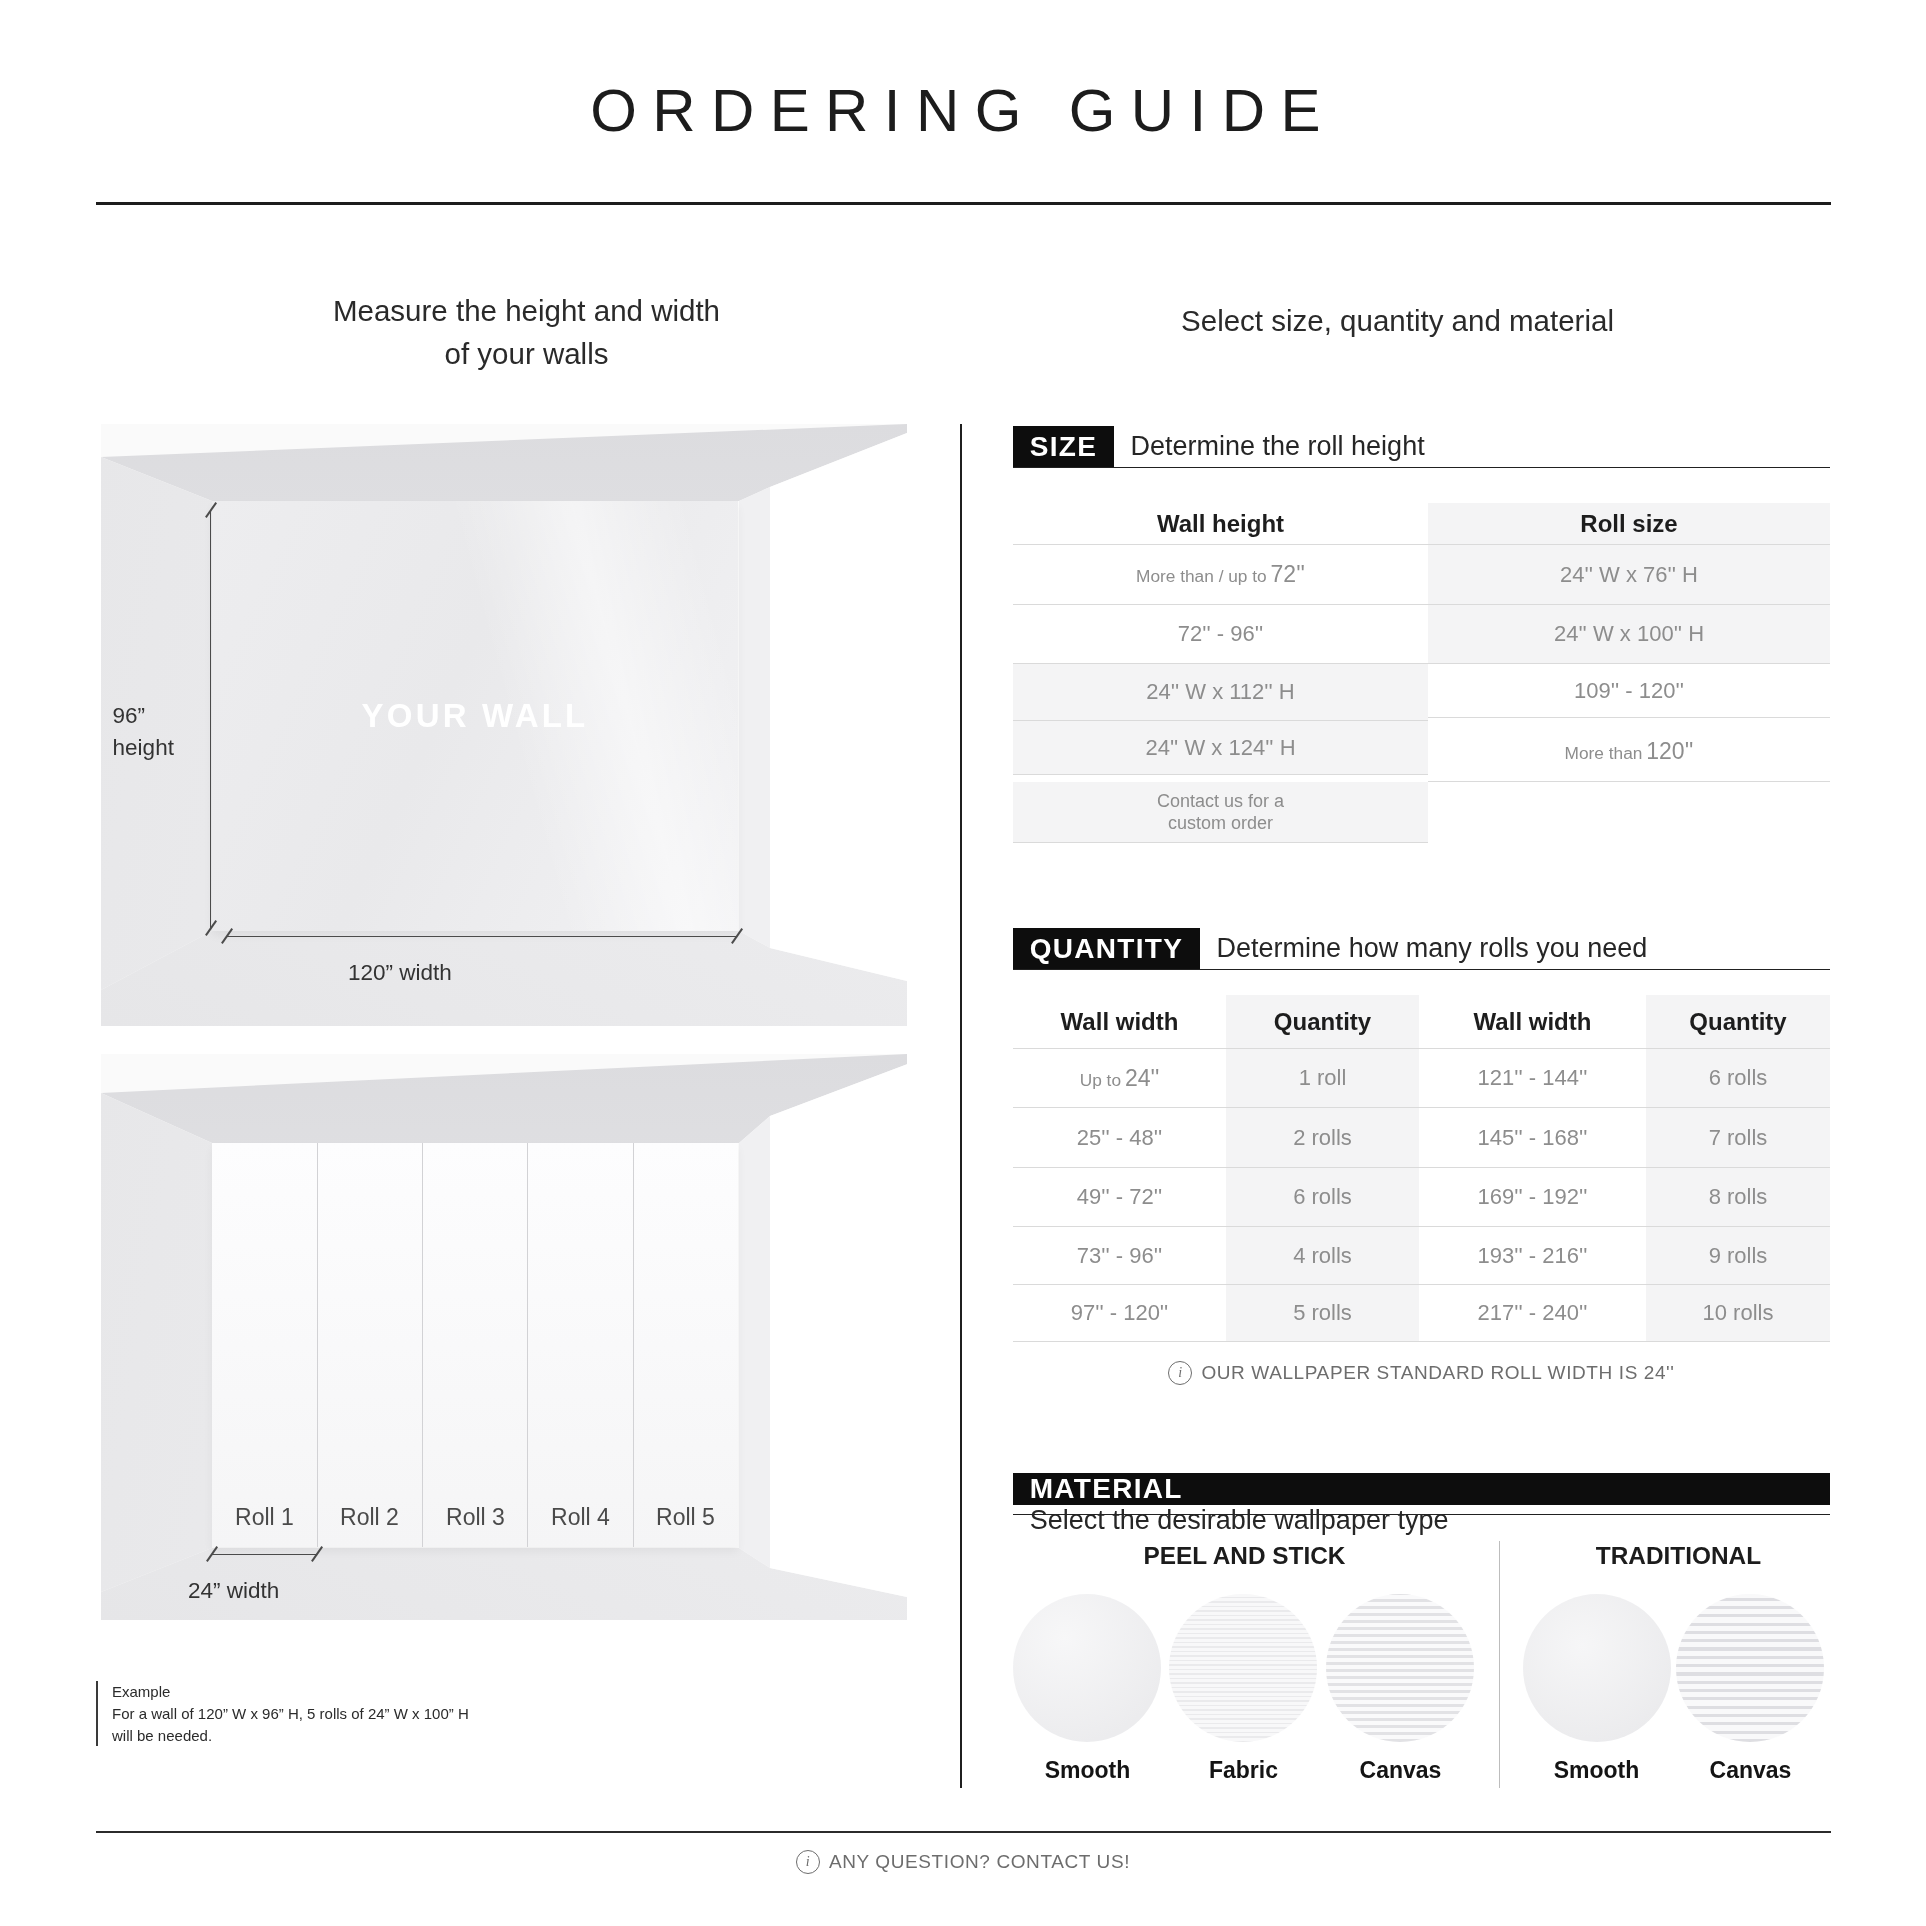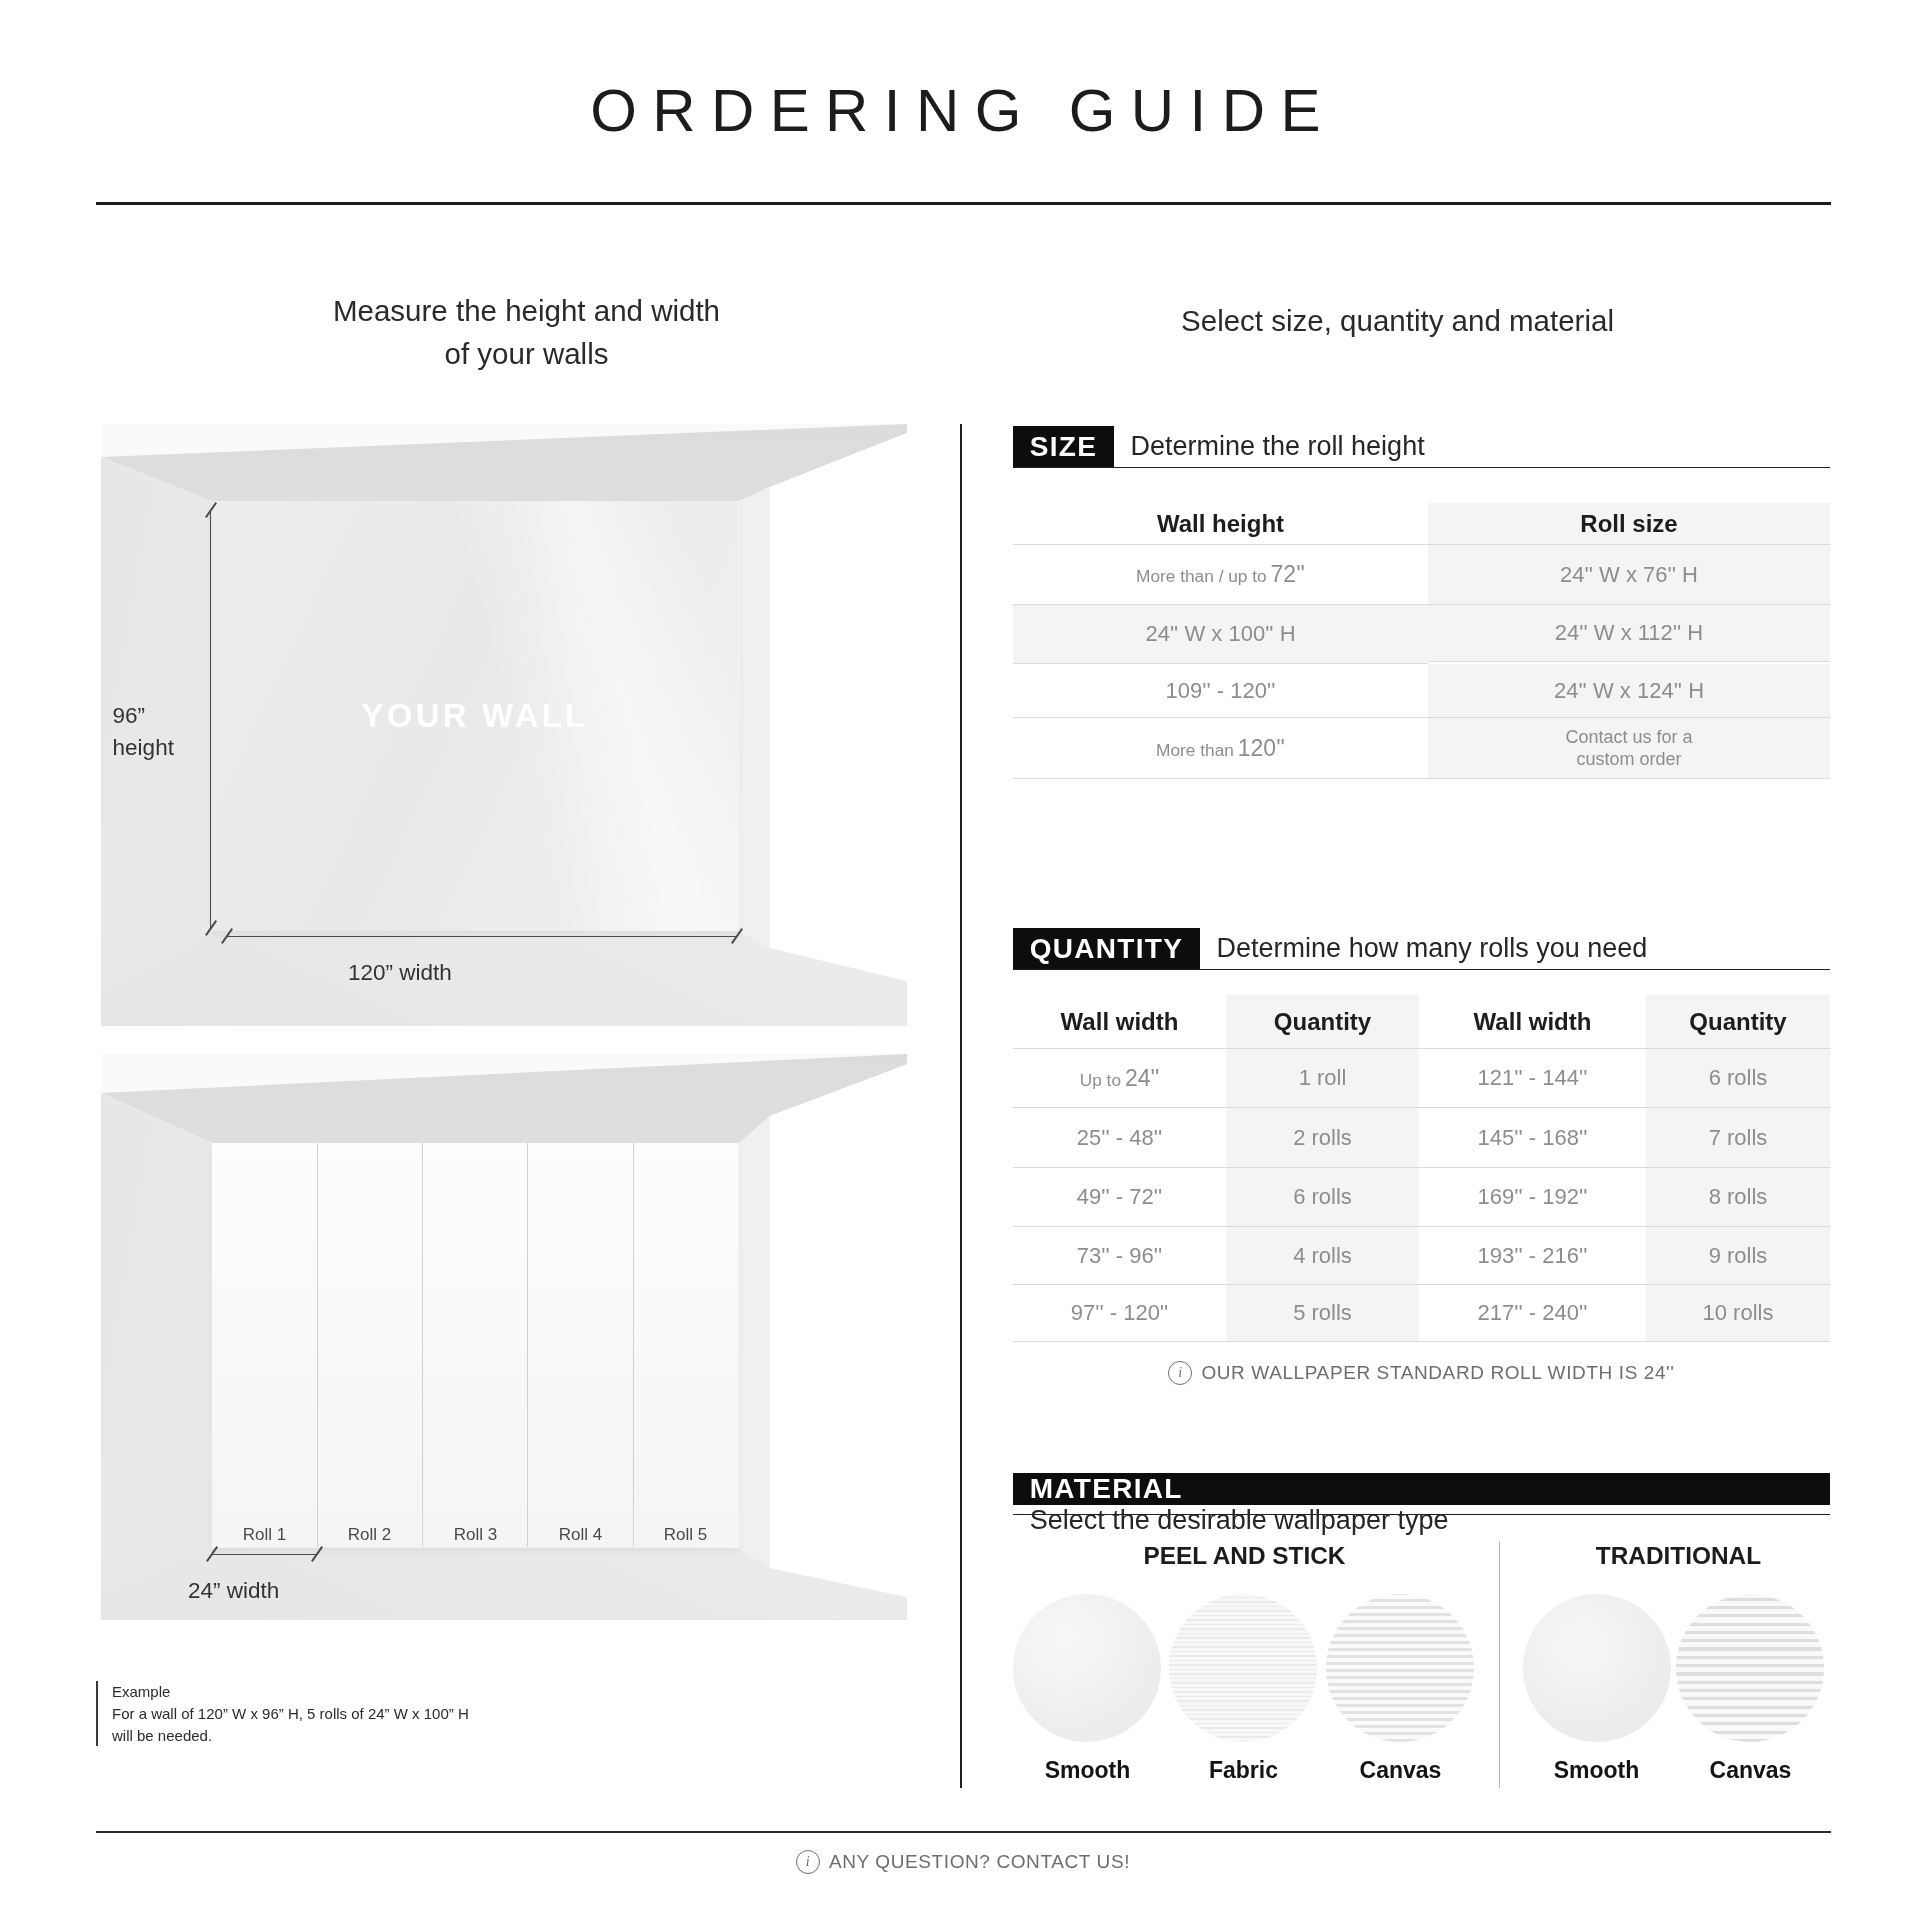--- a/index.html
+++ b/index.html
@@ -41,21 +41,21 @@
     background:linear-gradient(75deg,transparent 55%,rgba(255,255,255,0.5) 74%,transparent 92%);}
   #room2 .ceiling{clip-path:polygon(0 39px,806px 0,806px 10.3px,669px 62px,638px 89px,111px 89px);background:linear-gradient(180deg,#dcdcdf,#ebebed);}
   #room2 .leftwall{clip-path:polygon(0 39px,111px 89px,111px 494px,0 538px);background:linear-gradient(100deg,#e7e7e9,#f1f1f3);}
   #room2 .floor{clip-path:polygon(0 538px,111px 494px,638px 494px,669px 514px,806px 543px,806px 566px,0 566px);background:linear-gradient(205deg,#f6f6f7 0%,#ebebed 55%,#e6e6e8 100%);}
   #room2 .rightwall{clip-path:polygon(638px 89px,669px 62px,669px 514px,638px 494px);background:#f0f0f2;}
   #room2 .window{clip-path:polygon(669px 62px,806px 10.3px,806px 543px,669px 514px);
     background:linear-gradient(90deg,#e9e9eb 0 7.7px,#ffffff 7.7px 49px,#dcdcdf 49px 54px,#ffffff 54px 94px,#dcdcdf 94px 99px,#ffffff 99px 100%);}
   #room2 .backwall{position:absolute;left:111px;top:89px;width:526px;height:404px;
     background:linear-gradient(180deg,#fdfdfe,#f5f5f6);box-shadow:0 5.1px 9px rgba(0,0,0,0.05);}
   .roll-divider{position:absolute;top:0;width:1.3px;height:100%;background:#d2d2d5;}
-  .roll-label{position:absolute;bottom:2px;width:105px;text-align:center;font-size:17px;color:#4a4a4a;}
+  .roll-label{position:absolute;bottom:16px;width:105px;text-align:center;font-size:23px;color:#4a4a4a;}
   .your-wall{position:absolute;left:0;top:50%;transform:translateY(-50%);width:100%;text-align:center;
     font-size:33px;font-weight:bold;letter-spacing:3.2px;color:#ffffff;}
 
   
   .dim{position:absolute;}
   .dim-v{border-left:1.9px solid #4b4b4b;}
   .dim-h{border-top:1.9px solid #4b4b4b;}
   .tick{position:absolute;width:18px;height:1.9px;background:#4b4b4b;transform:rotate(-55deg);}
   .dim-v .tick{left:-9px;}
   .dim-v .tick.t1{top:-1.3px;}
@@ -197,20 +197,23 @@
     </div>
     <div class="cell" style="height: 59px;">
       <span class="inline">
         <span class="small">More than / up to </span>
         <span class="big">72''</span>
       </span>
     </div>
     <div class="cell gray" style="height: 59px;">
       <span>24'' W x 76'' H</span>
     </div>
+    <div class="cell" style="height: 58px;">
+      <span>72'' - 96''</span>
+    </div>
     <div class="cell gray" style="height: 58px;">
       <span>24'' W x 100'' H</span>
     </div>
     <div class="cell gray" style="height: 56px;">
       <span>24'' W x 112'' H</span>
     </div>
     <div class="cell" style="height: 53px;">
       <span>109'' - 120''</span>
     </div>
     <div class="cell gray" style="height: 53px;">

